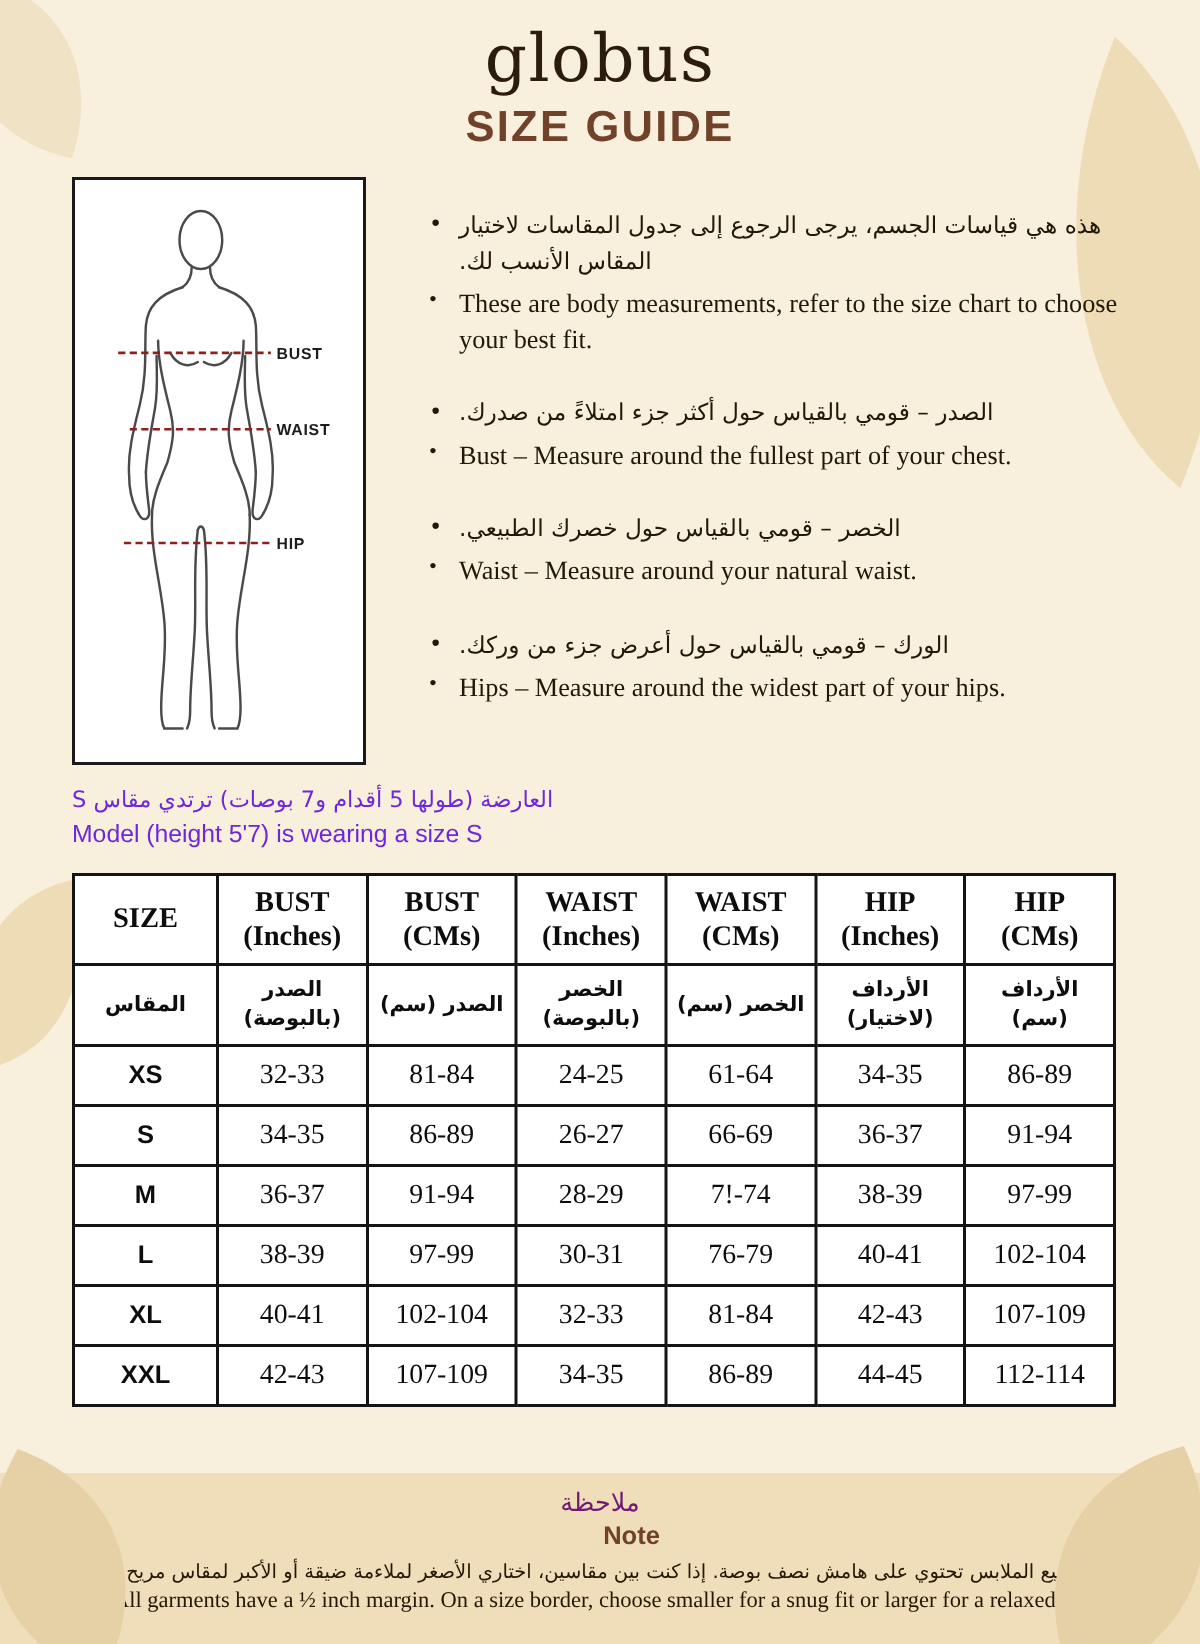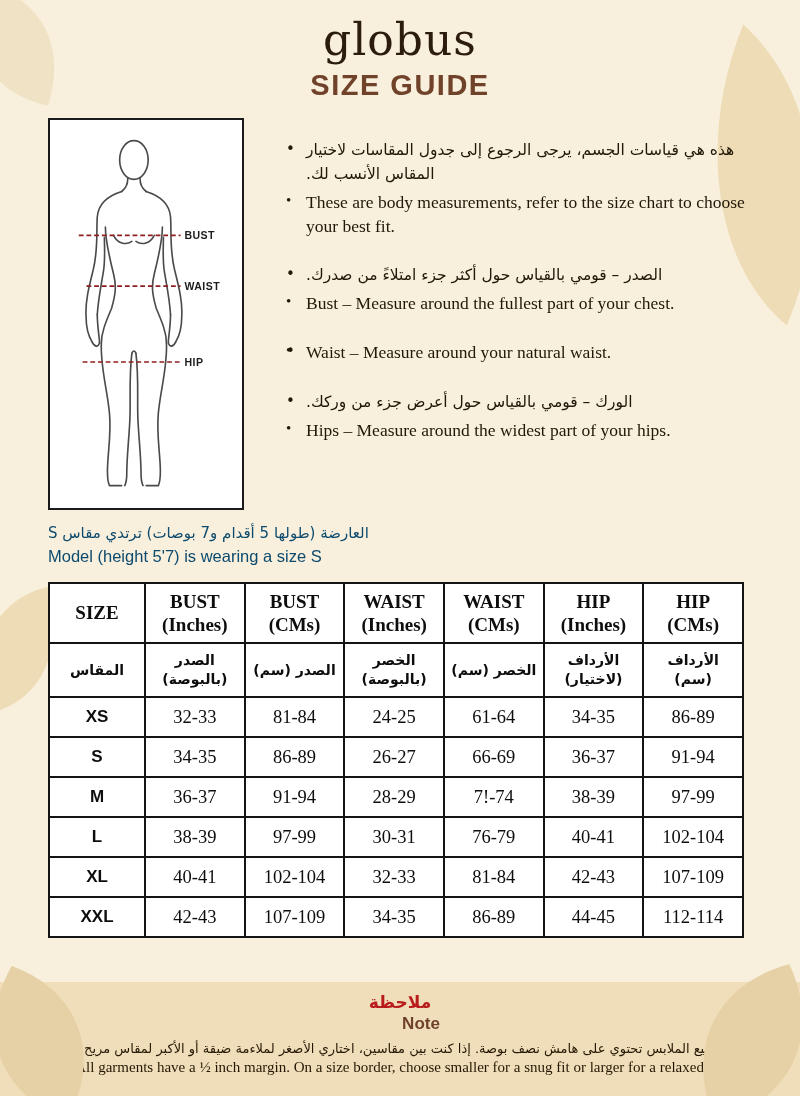--- a/index.html
+++ b/index.html
@@ -28,21 +28,21 @@
   }
   .figure-box svg { width: 100%; height: 100%; display: block; }
 
   .instructions { flex: 1; padding-top: 20px; }
   .group { margin-bottom: 25px; }
   .li { position: relative; padding-left: 22px; margin-bottom: 4px; color: #221808; }
   .li .bullet { position: absolute; left: 2px; top: 0; font-size: 15px; }
   .li.en { font-family: "Liberation Serif", serif; font-size: 17.5px; line-height: 1.38; }
   .li.ar { font-family: "DejaVu Sans", sans-serif; font-size: 15.5px; line-height: 1.55; }
 
-  .model-note { position: relative; z-index: 3; padding: 12px 48px 0; color: #0c4a6e; }
+  .model-note { position: relative; z-index: 3; padding: 12px 48px 0; color: #6d28d9; }
   .model-note .ar { font-family: "DejaVu Sans", sans-serif; font-size: 15px; line-height: 1.55; }
   .model-note .en { font-family: Liberation Sans, sans-serif; font-size: 16.5px; line-height: 1.4; }
 
   table.size-table {
     position: relative; z-index: 3; margin: 14px 48px 0; width: 696px;
     border-collapse: collapse; table-layout: fixed; background: #ffffff;
   }
   .size-table th, .size-table td {
     border: 2px solid #141414; text-align: center; vertical-align: middle; padding: 2px;
   }
@@ -56,21 +56,21 @@
   }
   .size-table tbody td {
     height: 40px; font-family: "Liberation Serif", serif; font-size: 18.5px; color: #0d0d0d;
   }
   .size-table tbody td.size-col { font-family: "Liberation Sans", sans-serif; font-weight: bold; font-size: 17px; }
 
   .note-band {
     position: absolute; left: 0; bottom: 0; width: 100%; height: 114px;
     background: #f0ddb9; z-index: 1; text-align: center; padding-top: 10px;
   }
-  .note-title.ar { font-family: "DejaVu Sans", sans-serif; font-weight: bold; font-size: 17px; color: #b91c1c; }
+  .note-title.ar { font-family: "DejaVu Sans", sans-serif; font-weight: normal; font-size: 17px; color: #701a75; }
   .note-title.en { font-family: "Liberation Sans", sans-serif; font-weight: bold; font-size: 17px; color: #70422a; margin-top: 2px; padding-left: 42px; }
   .note-body.ar { font-family: "DejaVu Sans", sans-serif; font-size: 13px; color: #241804; margin-top: 7px; }
   .note-body.en { font-family: "Liberation Serif", serif; font-size: 15px; color: #241804; margin-top: 3px; }
 </style>
 </head>
 <body>
 
 <div class="page">
 
   <svg class="deco" style="top:20px; right:-40px; width:150px; height:310px;" viewBox="0 0 100 120" preserveAspectRatio="none">
@@ -142,21 +142,21 @@
     <div class="instructions">
       <div class="group">
         <div class="li ar"><span class="bullet">•</span><span dir="rtl">هذه هي قياسات الجسم، يرجى الرجوع إلى جدول المقاسات لاختيار المقاس الأنسب لك.</span></div>
         <div class="li en"><span class="bullet">•</span><span>These are body measurements, refer to the size chart to choose your best fit.</span></div>
       </div>
       <div class="group">
         <div class="li ar"><span class="bullet">•</span><span dir="rtl">الصدر – قومي بالقياس حول أكثر جزء امتلاءً من صدرك.</span></div>
         <div class="li en"><span class="bullet">•</span><span>Bust – Measure around the fullest part of your chest.</span></div>
       </div>
       <div class="group">
-        <div class="li ar"><span class="bullet">•</span></div>
+        <div class="li ar"><span class="bullet">•</span><span dir="rtl">الخصر – قومي بالقياس حول خصرك الطبيعي.</span></div>
         <div class="li en"><span class="bullet">•</span><span>Waist – Measure around your natural waist.</span></div>
       </div>
       <div class="group">
         <div class="li ar"><span class="bullet">•</span><span dir="rtl">الورك – قومي بالقياس حول أعرض جزء من وركك.</span></div>
         <div class="li en"><span class="bullet">•</span><span>Hips – Measure around the widest part of your hips.</span></div>
       </div>
     </div>
   </div>
 
   <div class="model-note">

